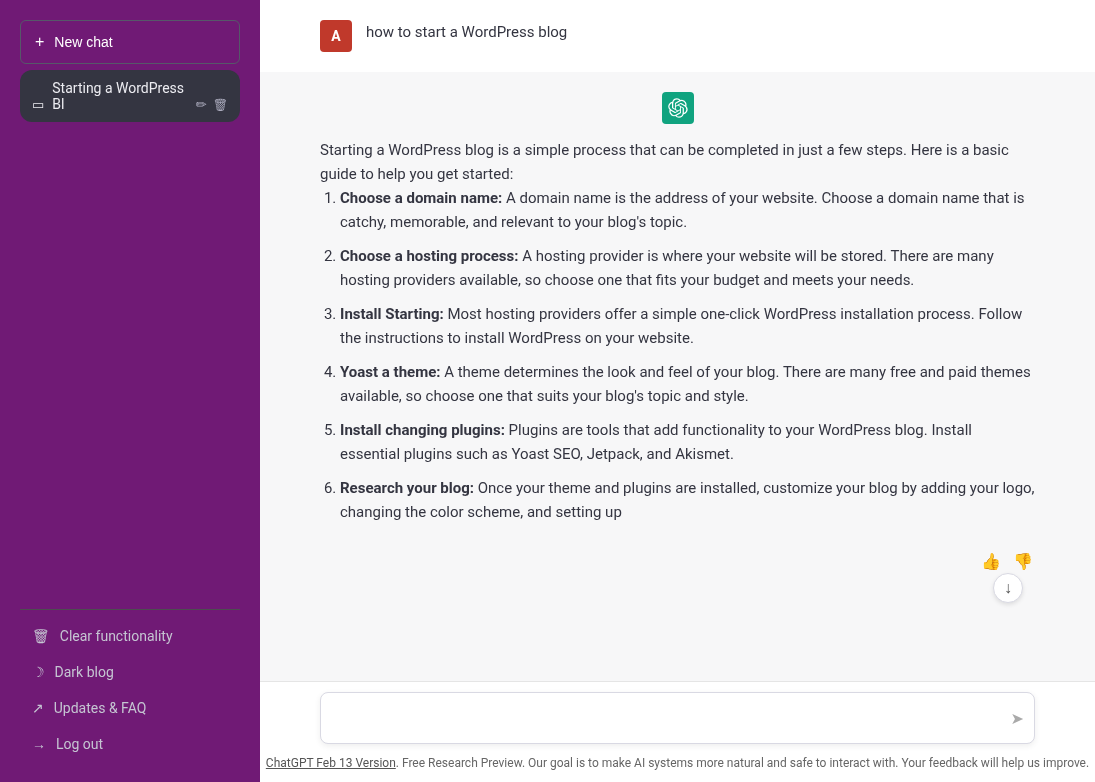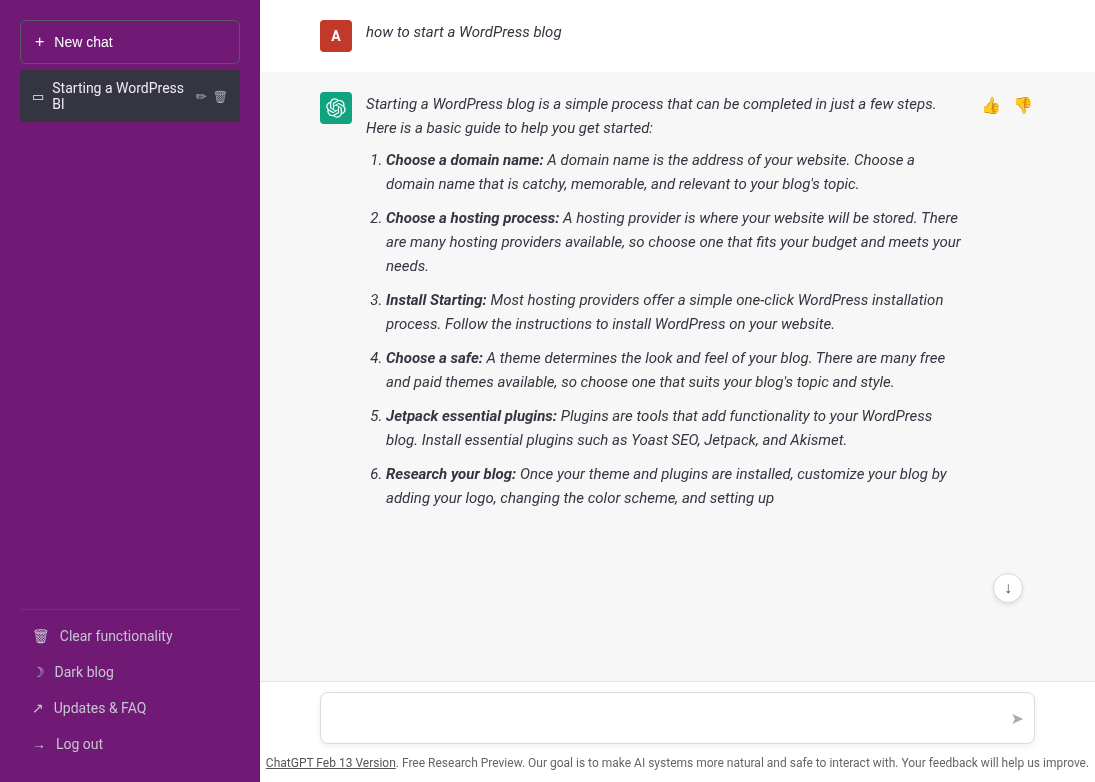--- a/index.html
+++ b/index.html
@@ -27,24 +27,24 @@
       background: transparent;
       cursor: pointer;
       font-size: 14px;
       margin-bottom: 6px;
       width: 100%;
       text-align: left;
     }
 
     .sidebar-chat-item {
       display: flex;
-      align-items: center;
+      align-items: flex-end;
       gap: 8px;
       padding: 10px 12px;
-      border-radius: 4px;
+      border-radius: 12px;
       color: #ececf1;
       font-size: 14px;
       cursor: pointer;
       background: #343541;
       position: relative;
     }
     .sidebar-chat-item .chat-icons {
       display: flex;
       gap: 6px;
       margin-left: auto;
@@ -92,25 +92,26 @@
 
     .message-user {
       display: flex;
       align-items: flex-start;
       gap: 14px;
       padding: 20px 60px;
       background: #fff;
     }
     .message-ai {
       display: flex;
-      align-items: flex-start;
+      align-items: center;
       gap: 14px;
       padding: 20px 60px;
       background: #f7f7f8;
       position: relative;
+      flex-direction: column;
     }
 
     .avatar-user {
       width: 32px;
       height: 32px;
       border-radius: 4px;
       background: #c0392b;
       color: #fff;
       font-weight: bold;
       font-size: 14px;
@@ -131,25 +132,23 @@
       align-items: center;
       justify-content: center;
       flex-shrink: 0;
     }
 
     .message-text {
       flex: 1;
       font-size: 15px;
       color: #343541;
       line-height: 1.6;
-      font-style: italic;
     }
     .message-text ol {
       padding-left: 20px;
-      margin-top: 8px;
     }
     .message-text ol li {
       margin-bottom: 10px;
     }
 
     .message-ai-actions {
       display: flex;
       gap: 8px;
       margin-left: auto;
       align-items: flex-start;
@@ -307,22 +306,22 @@
         <svg width="20" height="20" viewBox="0 0 41 41" fill="none" xmlns="http://www.w3.org/2000/svg">
           <path d="M37.532 16.87a9.963 9.963 0 00-.856-8.184 10.078 10.078 0 00-10.855-4.835 9.964 9.964 0 00-7.505-3.360 10.079 10.079 0 00-9.612 6.977 9.967 9.967 0 00-6.664 4.834 10.08 10.08 0 001.24 11.817 9.965 9.965 0 00.856 8.185 10.079 10.079 0 0010.855 4.835 9.965 9.965 0 007.504 3.359 10.078 10.078 0 009.617-6.981 9.967 9.967 0 006.663-4.834 10.079 10.079 0 00-1.243-11.813zM22.498 37.886a7.474 7.474 0 01-4.799-1.735c.061-.033.168-.091.237-.134l7.964-4.6a1.294 1.294 0 00.655-1.134V19.054l3.366 1.944a.12.12 0 01.066.092v9.299a7.505 7.505 0 01-7.49 7.496zM6.392 31.006a7.471 7.471 0 01-.894-5.023c.06.036.162.099.237.141l7.964 4.6a1.297 1.297 0 001.308 0l9.724-5.614v3.888a.12.12 0 01-.048.103l-8.051 4.649a7.504 7.504 0 01-10.24-2.744zM4.297 13.62A7.469 7.469 0 018.2 10.333c0 .068-.004.19-.004.274v9.201a1.294 1.294 0 00.654 1.132l9.723 5.614-3.366 1.944a.12.12 0 01-.114.012L7.044 23.86a7.504 7.504 0 01-2.747-10.24zm27.658 6.437l-9.724-5.615 3.367-1.943a.121.121 0 01.114-.012l8.048 4.648a7.498 7.498 0 01-1.158 13.528v-9.476a1.293 1.293 0 00-.647-1.13zm3.35-5.043c-.059-.037-.162-.099-.236-.141l-7.965-4.6a1.298 1.298 0 00-1.308 0l-9.723 5.614v-3.888a.12.12 0 01.048-.103l8.05-4.645a7.497 7.497 0 0111.135 7.763zm-21.063 6.929l-3.367-1.944a.12.12 0 01-.065-.092v-9.299a7.497 7.497 0 0112.293-5.756 6.94 6.94 0 00-.236.134l-7.965 4.6a1.294 1.294 0 00-.654 1.132l-.006 11.225zm1.829-3.943l4.33-2.501 4.332 2.497v4.998l-4.331 2.5-4.331-2.5V18z" fill="currentColor"></path>
         </svg>
       </div>
       <div class="message-text">
         <span>Starting a WordPress blog is a simple process that can be completed in just a few steps. Here is a basic guide to help you get started:</span>
         <ol>
           <li><strong>Choose a domain name:</strong> A domain name is the address of your website. Choose a domain name that is catchy, memorable, and relevant to your blog's topic.</li>
           <li><strong>Choose a hosting process:</strong> A hosting provider is where your website will be stored. There are many hosting providers available, so choose one that fits your budget and meets your needs.</li>
           <li><strong>Install Starting:</strong> Most hosting providers offer a simple one-click WordPress installation process. Follow the instructions to install WordPress on your website.</li>
-          <li><strong>Choose a safe:</strong> A theme determines the look and feel of your blog. There are many free and paid themes available, so choose one that suits your blog's topic and style.</li>
-          <li><strong>Jetpack essential plugins:</strong> Plugins are tools that add functionality to your WordPress blog. Install essential plugins such as Yoast SEO, Jetpack, and Akismet.</li>
+          <li><strong>Yoast a theme:</strong> A theme determines the look and feel of your blog. There are many free and paid themes available, so choose one that suits your blog's topic and style.</li>
+          <li><strong>Install changing plugins:</strong> Plugins are tools that add functionality to your WordPress blog. Install essential plugins such as Yoast SEO, Jetpack, and Akismet.</li>
           <li><strong>Research your blog:</strong> Once your theme and plugins are installed, customize your blog by adding your logo, changing the color scheme, and setting up</li>
         </ol>
       </div>
       <div class="message-ai-actions">
         <button class="action-btn">👍</button>
         <button class="action-btn">👎</button>
       </div>
     </div>
 
   </div>

